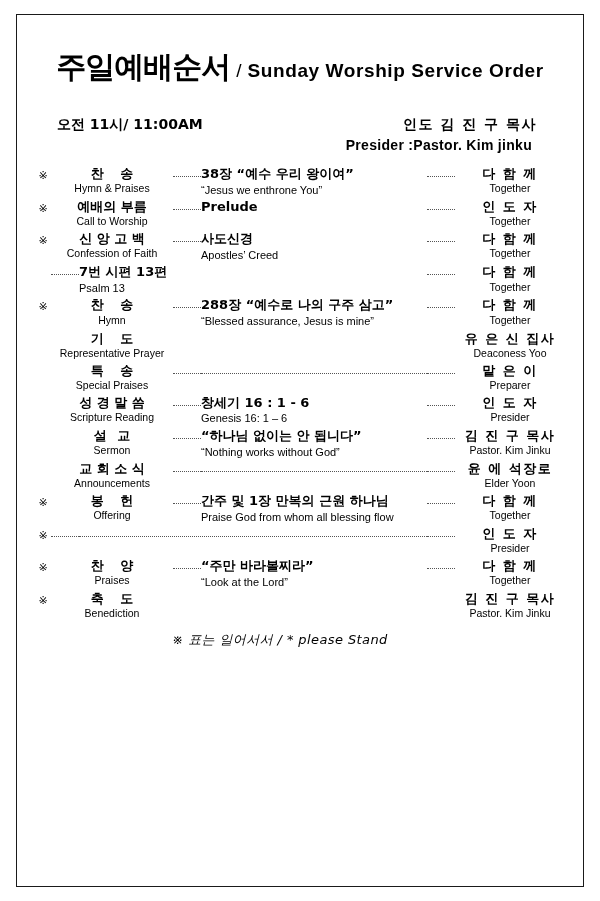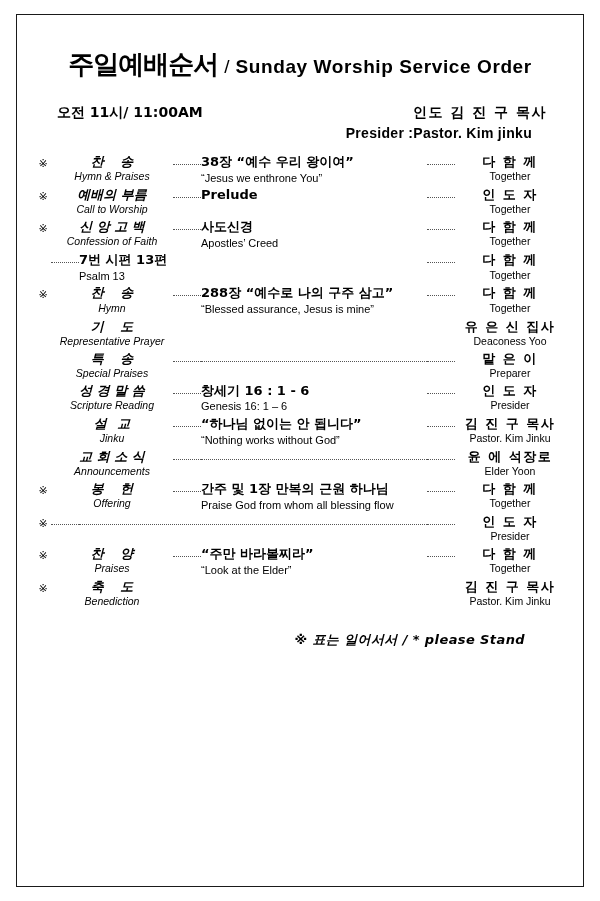--- a/index.html
+++ b/index.html
@@ -33,51 +33,51 @@
   
   .title-row {
     display: flex;
     align-items: baseline;
     justify-content: center;
     gap: 6px;
     margin-top: 16px;
   }
   .title-ko {
     font-family: Liberation Sans, sans-serif;
-    font-size: 26px;
+    font-size: 30px;
     font-weight: bold;
     letter-spacing: -1px;
   }
   .title-sep {
     font-size: 19px;
     font-weight: normal;
   }
   .title-en {
     font-size: 19px;
     font-weight: bold;
     letter-spacing: 0.6px;
   }
 
   
   .meta {
-    margin-top: 22px;
+    margin-top: 28px;
     position: relative;
     height: 44px;
   }
   .meta .time {
     position: absolute;
     left: 22px;
     top: 0;
     font-size: 14px;
     font-weight: bold;
     font-family: "DejaVu Sans", sans-serif;
   }
   .meta .presider-ko {
     position: absolute;
-    right: 18px;
+    right: 28px;
     top: 0;
     font-size: 14px;
     font-weight: bold;
     font-family: "DejaVu Sans", sans-serif;
     letter-spacing: 1.5px;
   }
   .meta .presider-en {
     position: absolute;
     right: 33px;
     top: 21px;
@@ -102,21 +102,20 @@
     flex: 0 0 16px;
     font-size: 11px;
     font-family: "DejaVu Sans", sans-serif;
     text-align: center;
     padding-top: 4px;
     line-height: 1;
   }
   .col-item {
     flex: 0 0 122px;
     text-align: center;
-    font-style: italic;
   }
   .col-dots-left {
     flex: 0 0 28px;
     padding-top: 9px;
   }
   .col-mid {
     flex: 1 1 auto;
     text-align: left;
     min-width: 0;
   }
@@ -174,25 +173,25 @@
     height: 1px;
     width: 100%;
     margin-top: 9px;
   }
   .blank-mid {
     height: 30px;
   }
 
   
   .note {
-    margin-top: 22px;
-    text-align: right;
+    margin-top: 10px;
+    text-align: center;
     font-family: "DejaVu Sans", sans-serif;
     font-size: 13px;
-    font-weight: bold;
+    font-weight: normal;
     font-style: italic;
     letter-spacing: 0.4px;
     padding-right: 40px;
   }
 </style>
 </head>
 <body>
 
 <div class="page">
   <div class="sheet">
@@ -375,21 +374,21 @@
         <div class="col-who">
           <div class="ko spaced">인     도     자</div>
           <div class="en">Presider</div>
         </div>
       </div>
 
       <div class="row">
         <div class="col-star"></div>
         <div class="col-item">
           <div class="ko wide2">설      교</div>
-          <div class="en">Jinku</div>
+          <div class="en">Sermon</div>
         </div>
         <div class="col-dots-left">
             <div class="dots"></div>
           </div>
         <div class="col-mid">
           <div class="mid-ko">“하나님 없이는 안 됩니다”</div>
           <div class="mid-en">“Nothing works without God”</div>
         </div>
         <div class="col-dots-right">
             <div class="dots"></div>
@@ -464,21 +463,21 @@
         <div class="col-star">※</div>
         <div class="col-item">
           <div class="ko wide">찬        양</div>
           <div class="en">Praises</div>
         </div>
         <div class="col-dots-left">
             <div class="dots"></div>
           </div>
         <div class="col-mid">
           <div class="mid-ko">“주만 바라볼찌라”</div>
-          <div class="mid-en">“Look at the Elder”</div>
+          <div class="mid-en">“Look at the Lord”</div>
         </div>
         <div class="col-dots-right">
             <div class="dots"></div>
           </div>
         <div class="col-who">
           <div class="ko spaced">다     함     께</div>
           <div class="en">Together</div>
         </div>
       </div>
 

